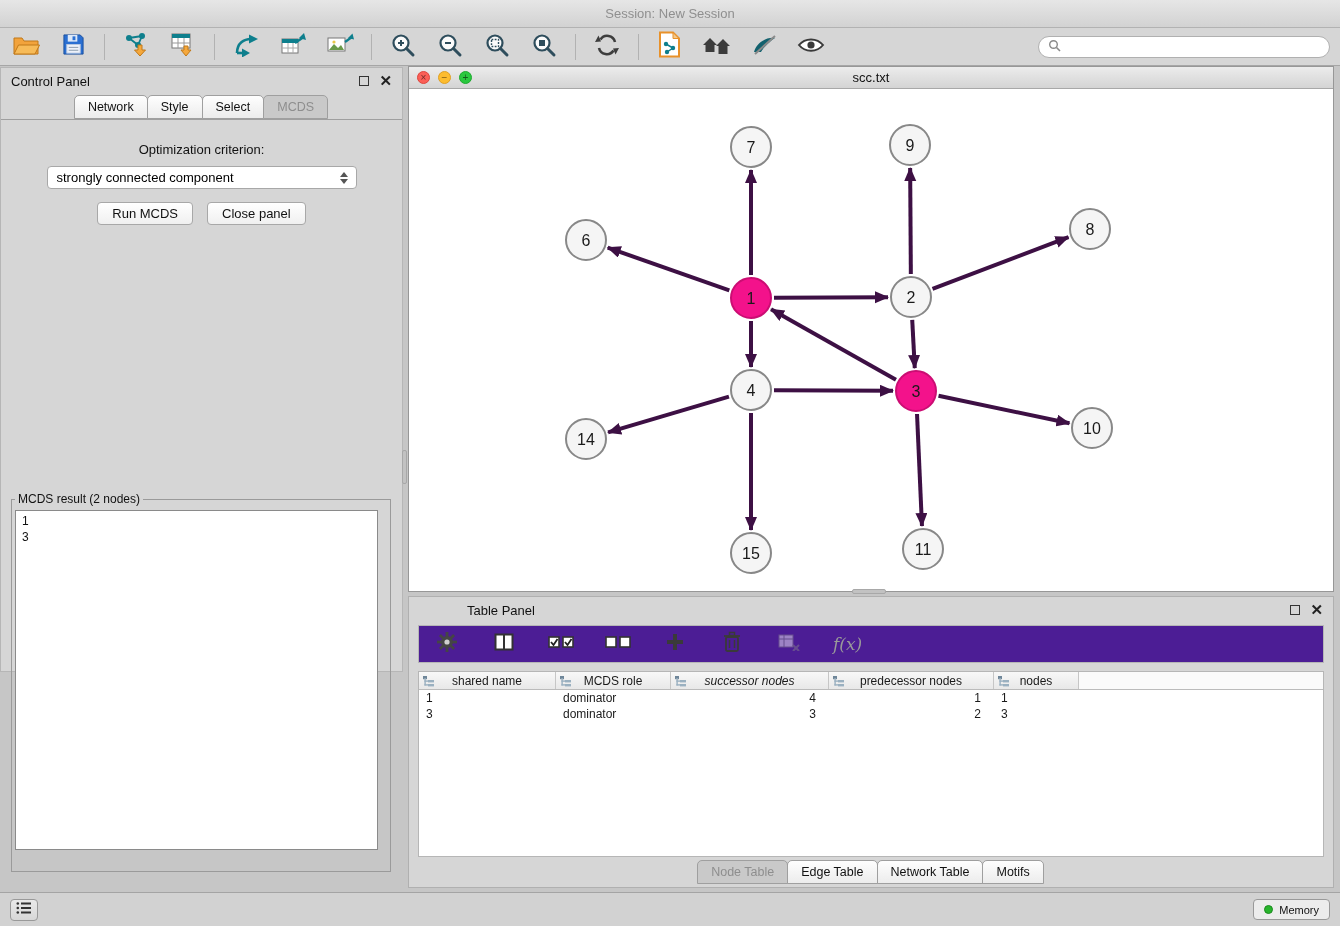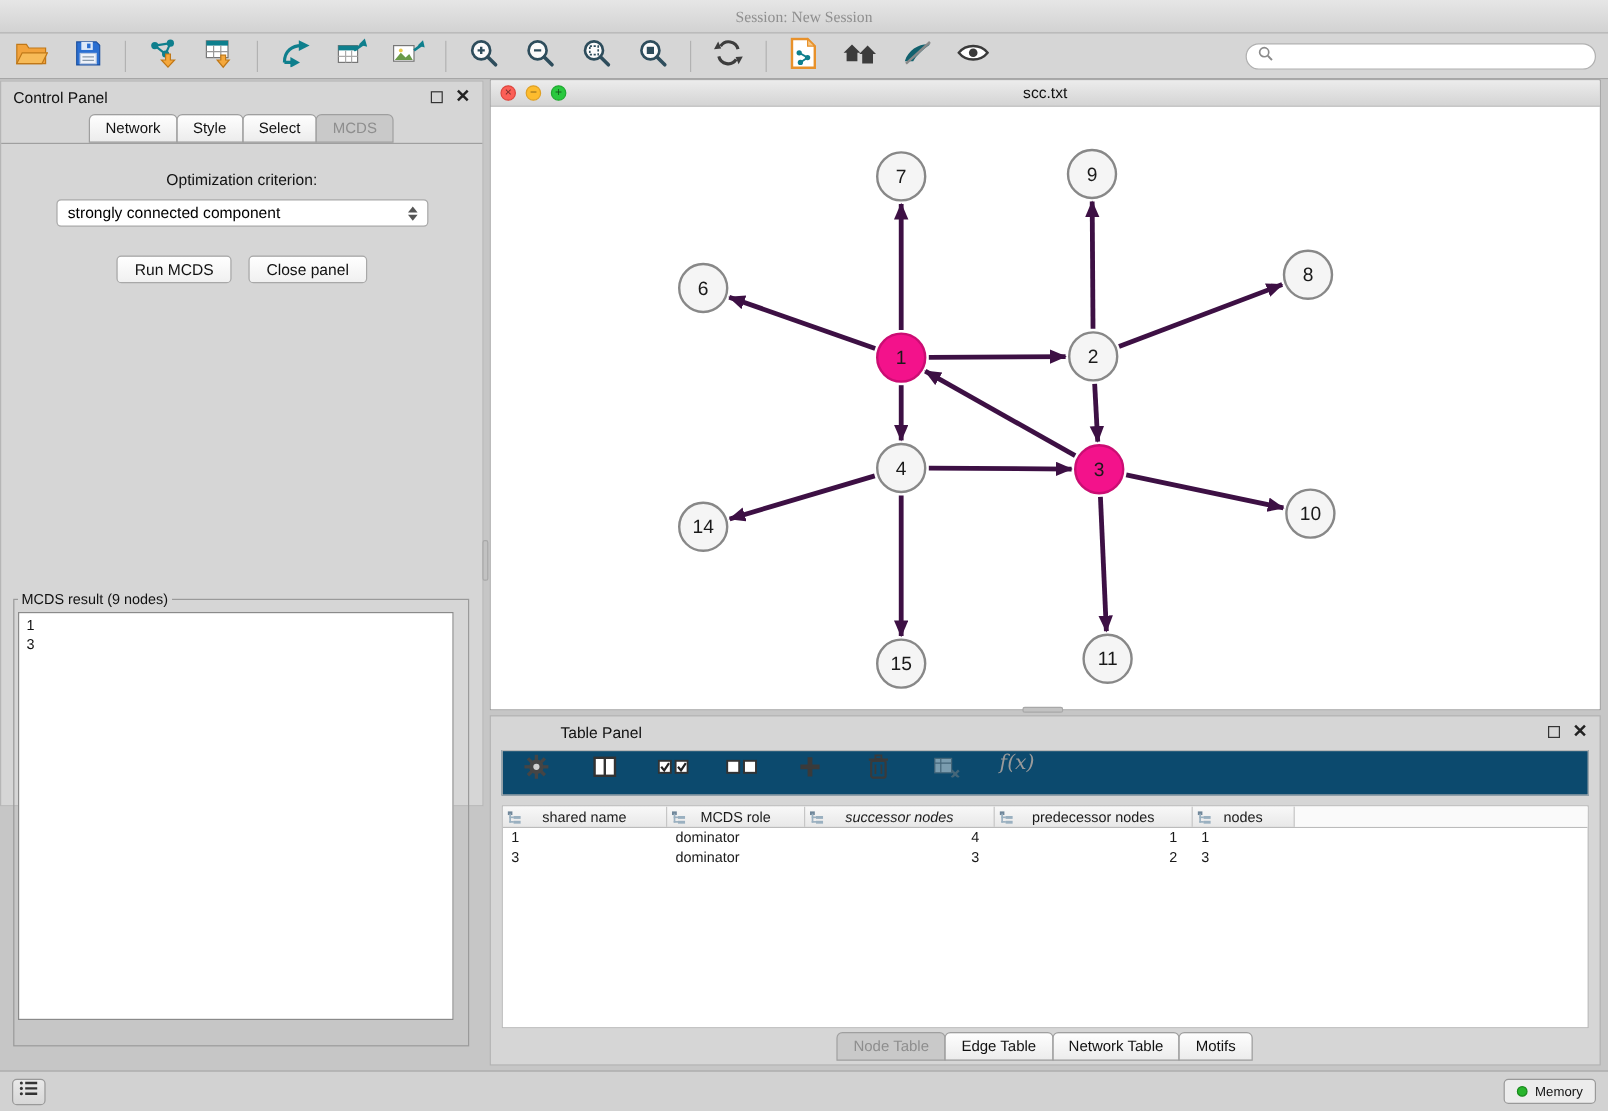--- a/index.html
+++ b/index.html
@@ -2,21 +2,21 @@
 <html><head>
 <meta charset="utf-8">
 <style>
   * { margin:0; padding:0; box-sizing:border-box; }
   body { font-family:"Liberation Sans", sans-serif; background:#9a9a9a; }
   .app { position:relative; width:1340px; height:926px; background:#c6c6c6; overflow:hidden; }
 
   
   .titlebar { position:absolute; top:0; left:0; width:1340px; height:28px;
     background:linear-gradient(#e6e6e6,#d2d2d2); border-bottom:1px solid #b2b2b2;
-    display:flex; align-items:center; justify-content:center; color:#8f8f8f; font-size:13px;font-family:Liberation Serif, serif; }
+    display:flex; align-items:center; justify-content:center; color:#8f8f8f; font-size:13px; }
 
   
   .toolbar { position:absolute; top:28px; left:0; width:1340px; height:38px;
     background:#d6d6d6; border-bottom:1px solid #a6a6a6;
     display:flex; align-items:center; padding:0 10px; gap:15px; }
   .tbtn { display:flex; align-items:center; justify-content:center; width:32px; height:30px; cursor:pointer; }
   .tb-sep { width:1px; height:26px; background:#b2b2b2; }
   .search-wrap { margin-left:auto; width:292px; height:22px; background:#fff;
     border:1px solid #b0b0b0; border-radius:11px; display:flex; align-items:center; padding:0 9px; gap:5px; }
   .search-wrap input { border:none; outline:none; flex:1; font-size:12px; background:transparent; font-family:inherit; }
@@ -37,21 +37,21 @@
   .combo { width:310px; height:23px; margin:9px auto 0; background:#fff; border:1px solid #a8a8a8;
     border-radius:4px; font-size:13px; padding:3px 24px 0 9px; position:relative; cursor:pointer;
     white-space:nowrap; overflow:hidden; }
   .combo-arrows { position:absolute; right:8px; top:50%; transform:translateY(-50%);
     display:flex; flex-direction:column; gap:2px; }
   .combo-arrows i { display:block; width:0; height:0; border-left:4px solid transparent; border-right:4px solid transparent; }
   .combo-arrows .up { border-bottom:5px solid #555; }
   .combo-arrows .dn { border-top:5px solid #555; }
   .btn-row { display:flex; justify-content:center; gap:14px; margin-top:13px; }
   .mac-btn { font-family:inherit; font-size:13px; background:linear-gradient(#ffffff,#f0f0f0);
-    border:1px solid #a8a8a8; border-radius:4px; padding:3px 14px; cursor:pointer; color:#111;margin-top:11px; }
+    border:1px solid #a8a8a8; border-radius:4px; padding:3px 14px; cursor:pointer; color:#111; }
   .result-box { position:absolute; left:10px; top:424px; width:380px; height:380px;
     border:1px solid #9a9a9a; font-size:12px; color:#111; }
   .result-box legend { padding:0 3px; margin-left:3px; font-size:12px; }
   .result-list { margin:4px 12px 4px 3px; height:340px; background:#fff; border:1px solid #8a8a8a;
     font-size:12px; padding:2px 6px; line-height:16px; overflow:hidden; }
 
   
   .net-window { position:absolute; left:408px; top:66px; width:926px; height:526px;
     background:#fff; border:1px solid #979797; }
   .net-titlebar { height:22px; background:linear-gradient(#ececec,#d4d4d4); border-bottom:1px solid #a8a8a8;
@@ -66,22 +66,22 @@
   .net-canvas svg { position:absolute; left:0; top:0; }
   .node-label { font-family:"Liberation Sans", sans-serif; font-size:16px; fill:#1a1a1a; text-anchor:middle; pointer-events:none; }
   .v-grip { position:absolute; left:402px; top:450px; width:5px; height:34px; background:#c2c2c2;
     border:1px solid #a8a8a8; border-radius:2px; cursor:col-resize; }
   .h-grip { position:absolute; left:852px; top:589px; width:34px; height:5px; background:#c2c2c2;
     border:1px solid #a8a8a8; border-radius:2px; cursor:row-resize; }
 
   
   .table-panel { position:absolute; left:408px; top:596px; width:926px; height:292px;
     background:#d6d6d6; border:1px solid #b0b0b0;padding-left:48px; }
-  .tp-toolbar { position:absolute; left:9px; top:28px; width:906px; height:38px; background:#0c4a6e;
-    border:1px solid #b6b6b6; display:flex; gap:31px; padding-left:15px; }
+  .tp-toolbar { position:absolute; left:9px; top:28px; width:906px; height:38px; background:#4c1d95;
+    border:1px solid #b6b6b6; display:flex; align-items:center; gap:31px; padding-left:15px; }
   .tp-toolbar .tbtn { width:26px; }
   .fx { font-family:"DejaVu Serif", serif; font-style:italic; font-size:17px; color:#9a9a9a; cursor:default; }
   .tbl { position:absolute; left:9px; top:74px; width:906px; height:186px; background:#fff;
     border:1px solid #b6b6b6; overflow:hidden; font-size:12px; color:#1a1a1a; }
   .tbl-head { display:flex; height:18px; background:linear-gradient(#f8f8f8,#e8e8e8); border-bottom:1px solid #bbb;justify-content:flex-end; }
   .th { position:relative; border-right:1px solid #c6c6c6; display:flex; align-items:center;
     justify-content:center; font-size:12px; cursor:pointer; }
   .th .sort-ic { position:absolute; left:4px; top:4px; }
   .th-rest { flex:1; background:#fafafa; }
   .tr { display:flex; height:16px; align-items:center; }
@@ -270,21 +270,21 @@
         <span class="combo-arrows">
             <i class="up"></i>
             <i class="dn"></i>
           </span>
       </div>
       <div class="btn-row">
         <button class="mac-btn">Run MCDS</button>
         <button class="mac-btn">Close panel</button>
       </div>
       <fieldset class="result-box">
-        <legend>MCDS result (9 nodes)</legend>
+        <legend>MCDS result (2 nodes)</legend>
         <div class="result-list" id="result-list">
             <div>1</div>
             <div>3</div>
           </div>
       </fieldset>
     </div>
   </div>
 
   <div class="net-window">
     <div class="net-titlebar">

